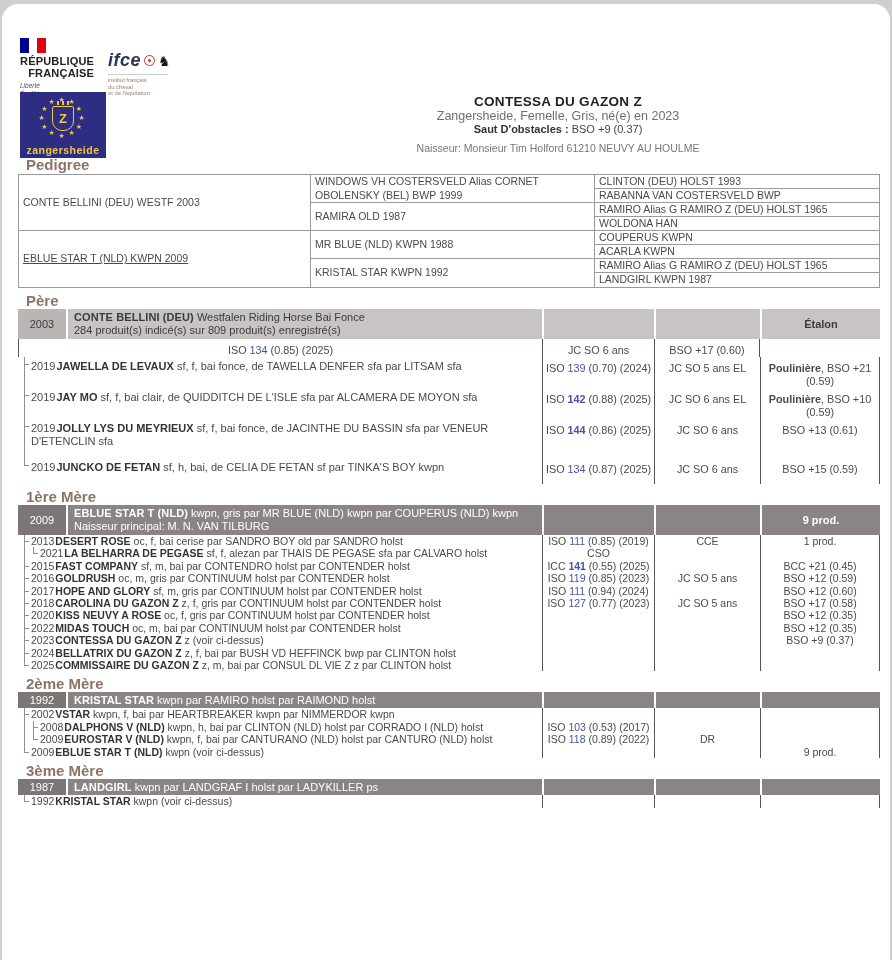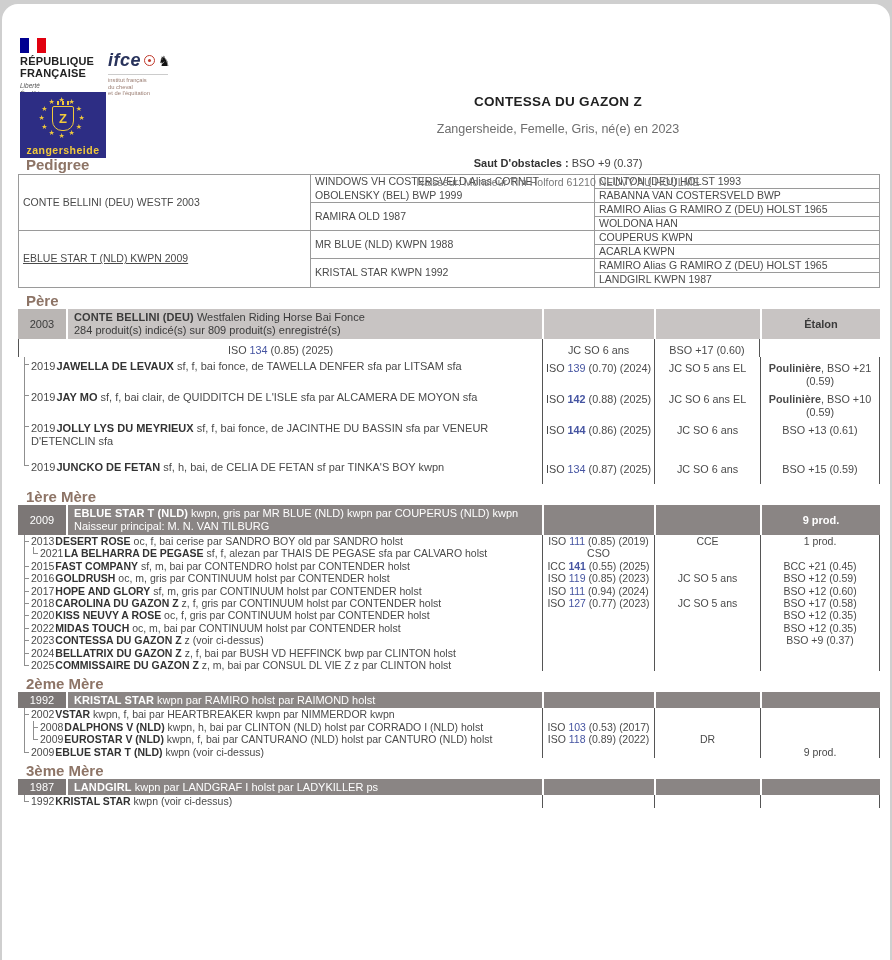--- a/index.html
+++ b/index.html
@@ -6,42 +6,42 @@
   html,body { width:892px; height:960px; background:#cfcfcf; font-family:"Liberation Sans",sans-serif; }
   .page { position:relative; width:888px; height:956px; margin:4px auto 0; background:#ffffff;
           border-radius:16px 16px 0 0; overflow:hidden; color:#444; }
   .content { position:relative; padding:0 12px 0 16px; }
 
   
   .header-area { position:relative; height:152px; }
   .gov-logo { position:absolute; left:2px; top:34px; }
   .flag { width:26px; height:15px; display:flex; margin-bottom:2px; }
   .flag i { flex:1; }
-  .gov-name { font-size:11px; font-weight:bold; color:#222; line-height:12px; letter-spacing:.2px; }
+  .gov-name { font-size:11px; font-weight:bold; color:#222; line-height:12px; letter-spacing:.2px;text-align:right; }
   .gov-motto { font-size:6.5px; font-style:italic; color:#555; line-height:7.5px; margin-top:3px; }
   .ifce { position:absolute; left:90px; top:46px; }
   .ifce-row { display:flex; align-items:center; gap:3px; }
   .ifce-word { font-size:18px; font-weight:bold; font-style:italic; color:#29335c; letter-spacing:.5px; }
   .ifce-reg { width:11px; height:11px; border:1.4px solid #c0392b; border-radius:50%; position:relative; }
   .ifce-reg::after { content:""; position:absolute; left:3px; top:3px; width:3px; height:3px; background:#c0392b; border-radius:50%; }
   .ifce-horse { font-size:14px; color:#111; }
   .ifce-sub { margin-top:3px; font-size:5.8px; line-height:6.5px; color:#9a7d72; border-top:1px solid #ccc; padding-top:2px; width:60px;}
   .zg { position:absolute; left:2px; top:88px; width:86px; height:66px; background:#2d2d84; }
   .zg .star { position:absolute; color:#f0c93c; font-size:7px; line-height:7px; }
   .zg .shield { position:absolute; left:32px; top:14px; width:22px; height:25px; border:1.5px solid #f0c93c;
                 border-radius:2px 2px 10px 10px; display:flex; align-items:center; justify-content:center; }
   .zg .shield span { color:#f0c93c; font-size:13px; font-weight:bold; }
   .zg .crown { position:absolute; left:37px; top:9px; width:12px; height:4px;
                background:linear-gradient(90deg,#f0c93c 0 2px,transparent 2px 5px,#f0c93c 5px 7px,transparent 7px 10px,#f0c93c 10px 12px); }
   .zg .zg-label { position:absolute; left:0; right:0; bottom:2px; text-align:center; color:#f0c93c;
                   font-size:10.5px; font-weight:bold; letter-spacing:.5px; }
   .title-block { position:absolute; left:250px; top:90px; width:580px; text-align:center; }
   .tb-title { font-size:13.5px; font-weight:bold; color:#222; letter-spacing:.3px; }
-  .tb-sub { font-size:12.5px; color:#6e6e6e; margin-top:13px; }
-  .tb-disc { font-size:11px; color:#444; margin-top:21px; }
+  .tb-sub { font-size:12.5px; color:#6e6e6e; margin-top:0; }
+  .tb-disc { font-size:11px; color:#444; margin-top:0; }
   .tb-disc b { color:#333; }
   .tb-breeder { font-size:10.5px; color:#777; margin-top:7px; }
 
   
   .ped-heading, .sec-heading { font-size:15px; font-weight:bold; color:#8d7466;margin-left:8px; }
   .ped-table { display:grid; grid-template-columns:292px 284px 284px; border:1px solid #9a9a9a;
                width:862px; font-size:10.5px; color:#4a4a4a; margin-top:1px; }
   .ped-table .cell { padding:0 4px; display:flex; align-items:center; line-height:13.5px;
                      border-right:1px solid #9a9a9a; border-bottom:1px solid #9a9a9a; min-height:14px; }
   .ped-table .cell.nr { border-right:none; }

